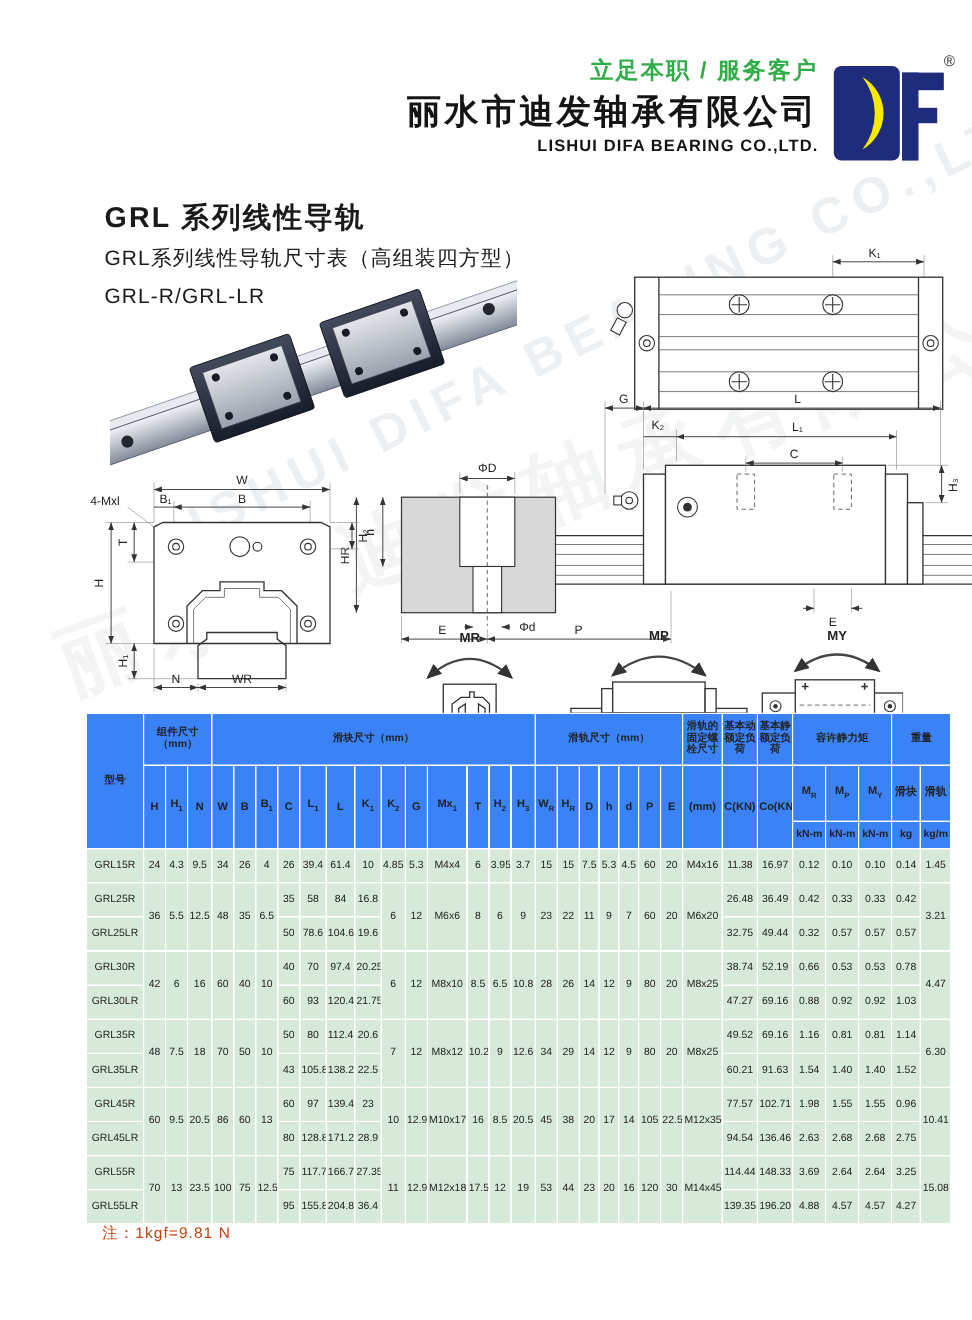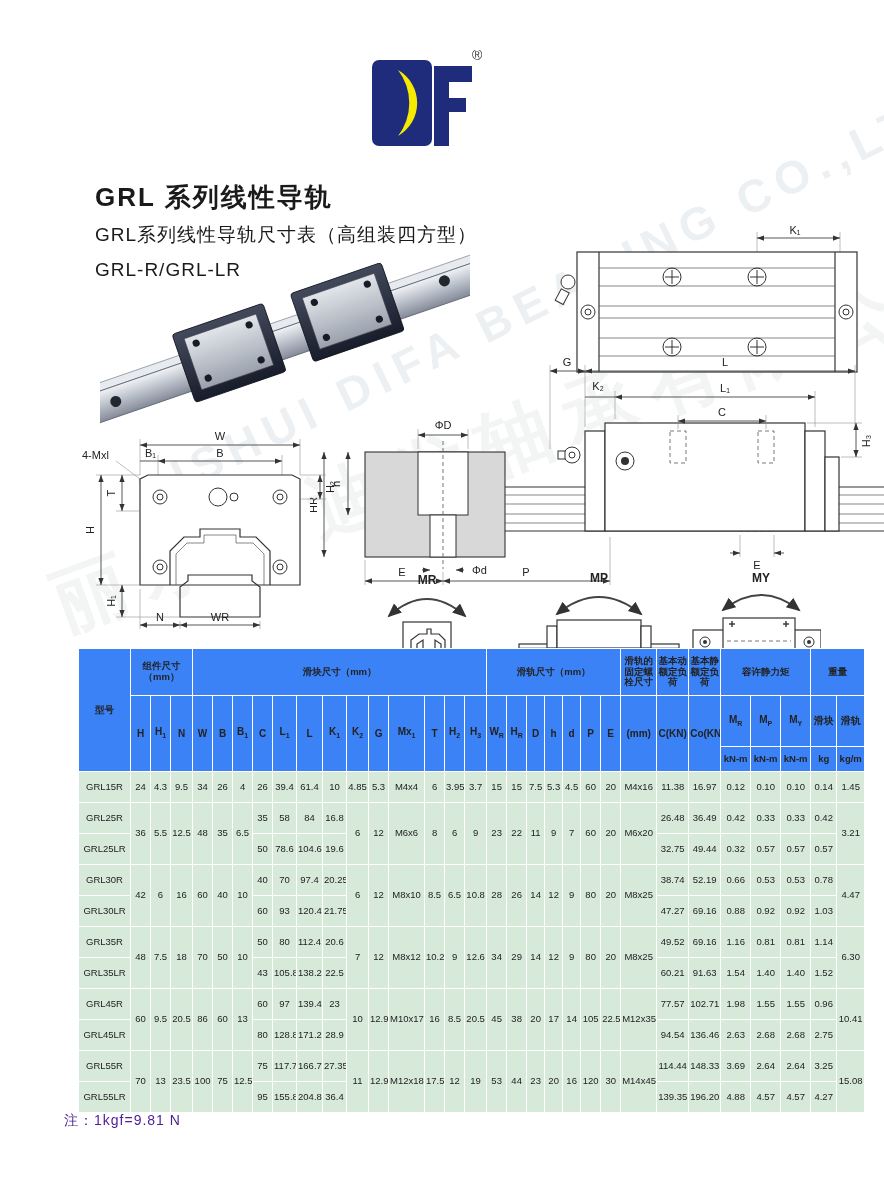--- a/index.html
+++ b/index.html
@@ -41,21 +41,21 @@
   .table-wrap{position:absolute;left:78px;top:648px;width:786px;z-index:1;}
   table{border-collapse:collapse;table-layout:fixed;width:786px;}
   th,td{border:1px solid #fff;text-align:center;vertical-align:middle;padding:0 1px;
         overflow:hidden;line-height:1.15;}
   thead th{background:#3b82f6;font-weight:bold;font-size:9.5px;color:#222;}
   thead tr:nth-child(1) th{height:46px;}
   thead tr:nth-child(2) th{height:50px;font-size:10px;}
   thead tr:nth-child(3) th{height:24px;font-weight:bold;}
   tbody td{background:#d7eada;font-size:9.5px;height:30px;color:#222;}
   sub{font-size:7px;}
-  .note{position:absolute;left:64px;top:1112px;font-size:14px;color:#4c1d95;letter-spacing:1px;}
+  .note{position:absolute;left:93px;top:1112px;font-size:14px;color:#c2410c;letter-spacing:1px;}
 </style>
 </head>
 <body>
 
 <div class="page">
 
   <svg width="0" height="0" style="position:absolute">
     <defs>
       <marker id="arr" markerWidth="9" markerHeight="8" refX="8" refY="3" orient="auto-start-reverse">
         <path d="M0,0 L8,3 L0,6 Z" fill="#333"></path>
@@ -73,20 +73,25 @@
           <stop offset="1" stop-color="#181d2b"></stop>
       </linearGradient>
       <linearGradient id="plateg" x1="0" y1="0" x2="0" y2="1">
         <stop offset="0" stop-color="#e2e5ea"></stop>
           <stop offset="1" stop-color="#9aa1ad"></stop>
       </linearGradient>
     </defs>
   </svg>
 
   <header class="brand">
+    <div class="brand-text">
+      <div class="slogan">立足本职 / 服务客户</div>
+      <div class="company-cn">丽水市迪发轴承有限公司</div>
+      <div class="company-en">LISHUI DIFA BEARING CO.,LTD.</div>
+    </div>
     <div class="logo">
       <svg viewBox="0 0 112 102" width="112" height="102">
         <rect x="2" y="10" width="60" height="86" rx="7" fill="#1f2b7b"></rect>
         <path d="M28,20 A38,38 0 0 1 28,86 A54,54 0 0 0 28,20 Z" fill="#f6ea00"></path>
         <rect x="64" y="16" width="15" height="80" fill="#1f2b7b"></rect>
         <rect x="64" y="16" width="38" height="16" fill="#1f2b7b"></rect>
         <rect x="64" y="48" width="32" height="14" fill="#1f2b7b"></rect>
         <text x="102" y="10" font-size="14" fill="#333">®</text>
       </svg>
     </div>

